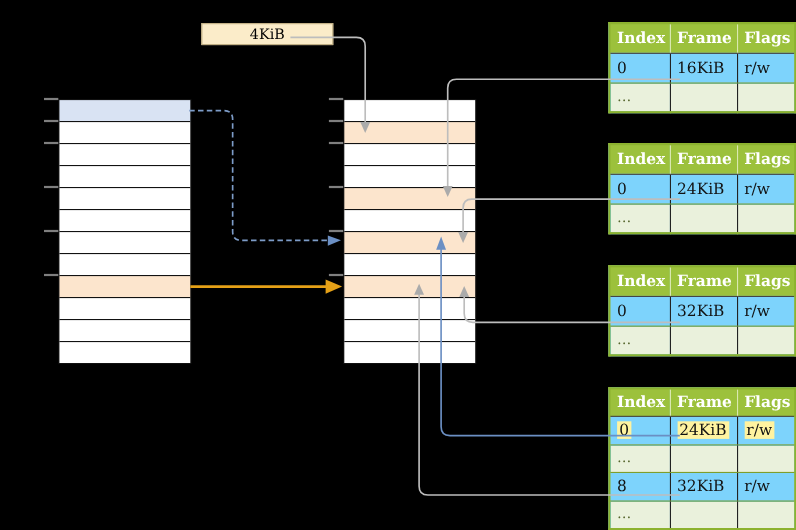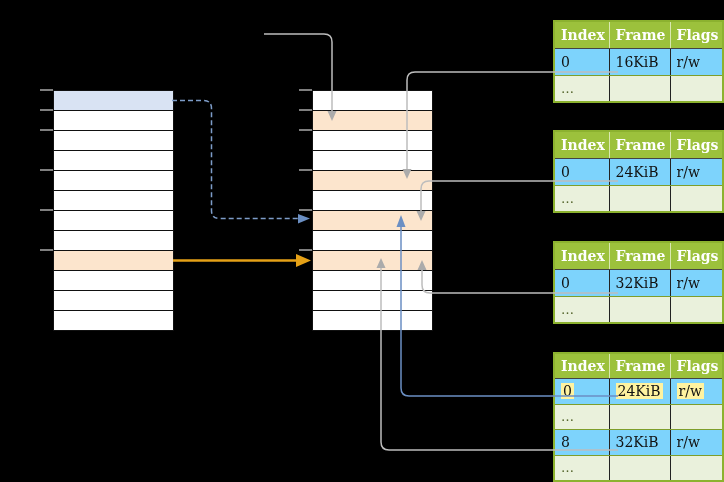--- a/index.html
+++ b/index.html
@@ -43,20 +43,21 @@
   .hd-blue{fill:var(--arrow_blue,#6B8FC3);}
   .ln-blue-dash{stroke:#7D9CC8;stroke-width:1.5;fill:none;stroke-dasharray:5 3;}
   .ln-orange{stroke:var(--arrow_orange,#E5A117);stroke-width:2.5;fill:none;}
   .hd-orange{fill:var(--arrow_orange,#E5A117);}
 </style>
 </head>
 <body>
 
 <div id="canvas">
 
+  <div class="size-label">4KiB</div>
 
   <div class="mem-table" style="left:53px;top:90px;">
     <div class="mem-row row-blue"></div>
     <div class="mem-row"></div>
     <div class="mem-row"></div>
     <div class="mem-row"></div>
     <div class="mem-row"></div>
     <div class="mem-row"></div>
     <div class="mem-row"></div>
     <div class="mem-row"></div>

